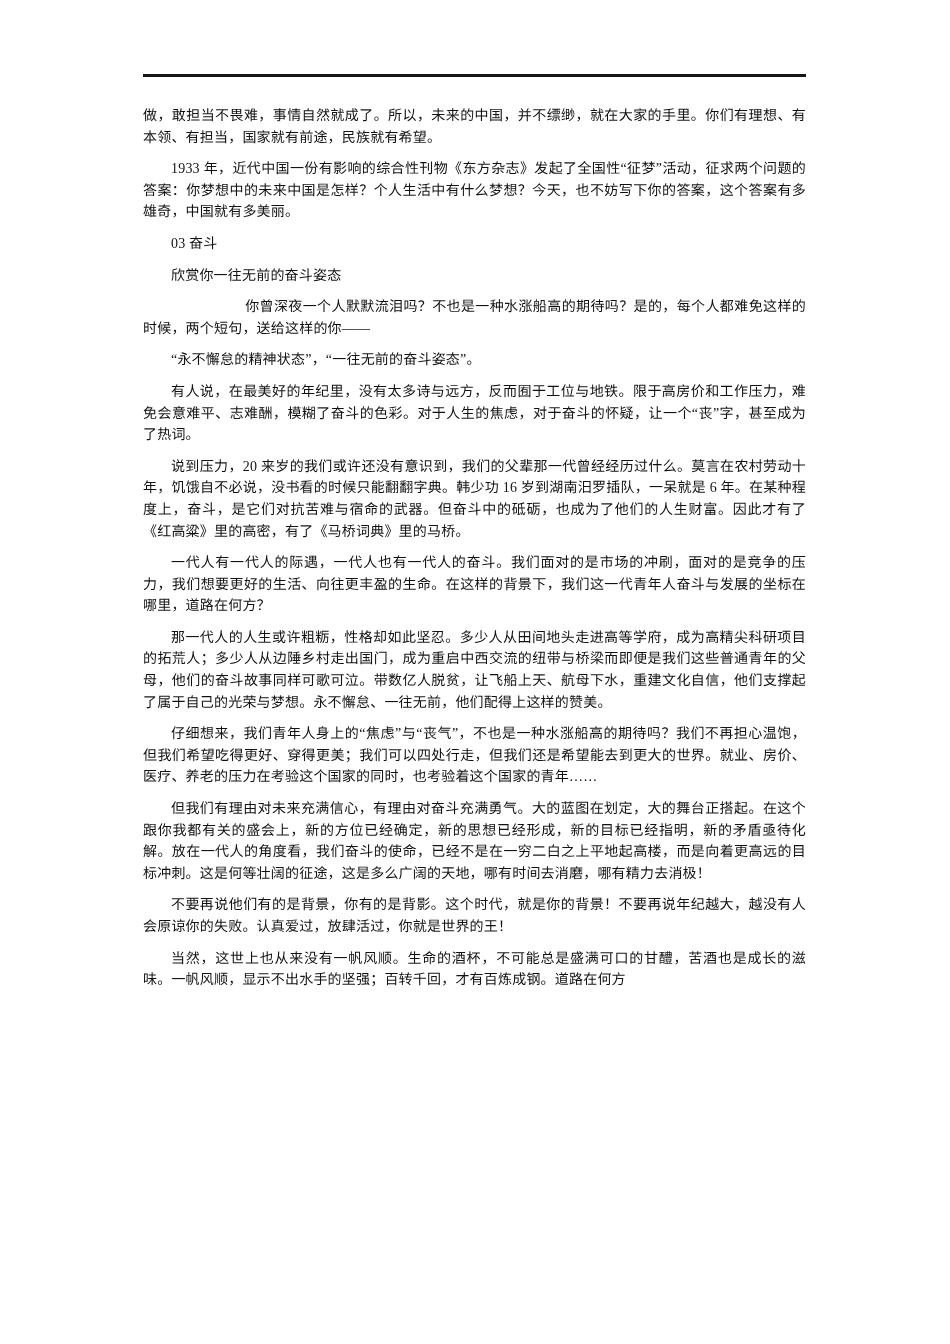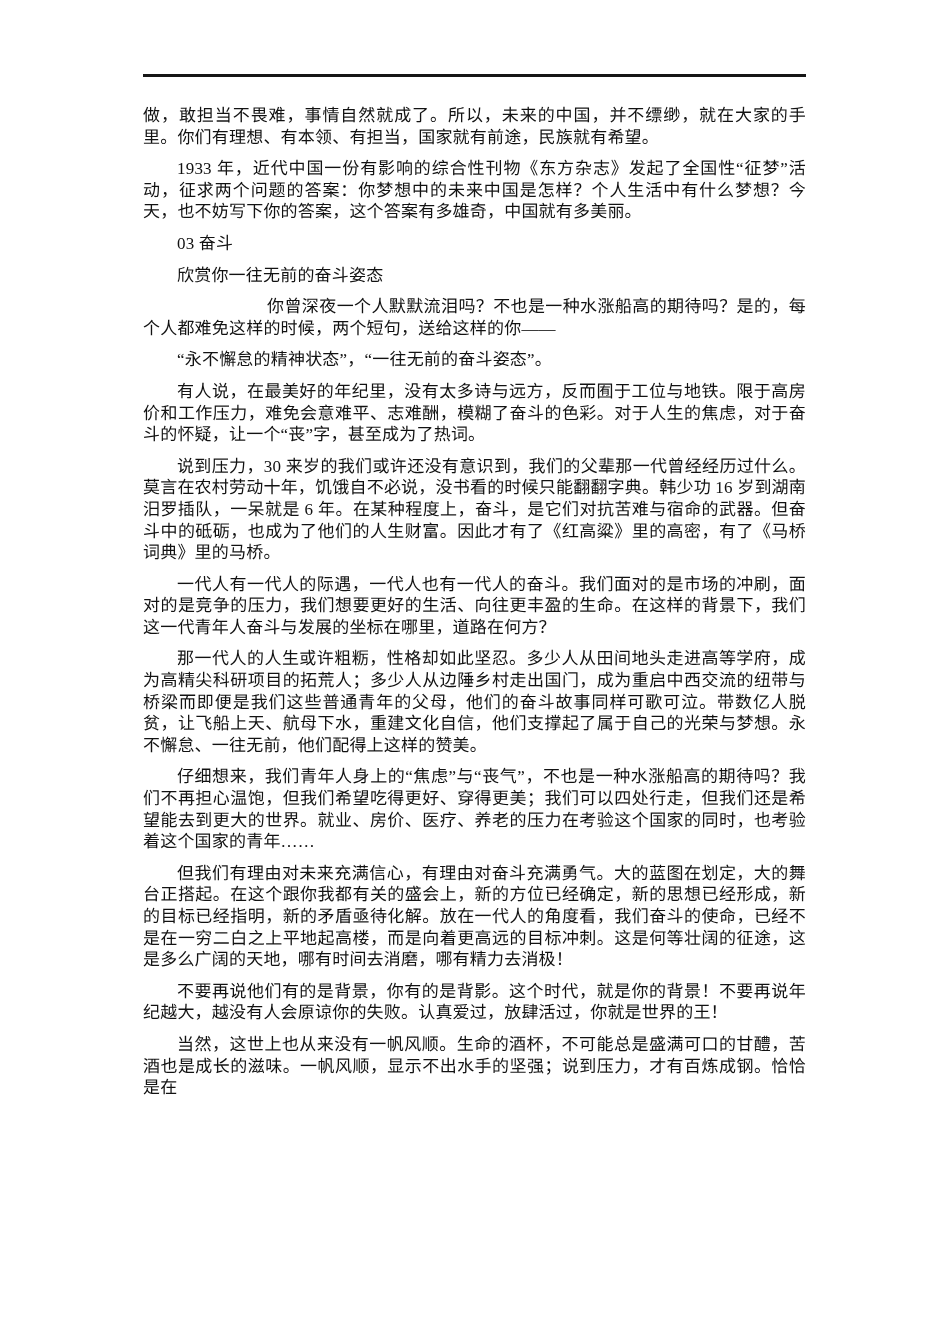--- a/index.html
+++ b/index.html
@@ -21,21 +21,21 @@
     top: 74px;
     width: 663px;
     height: 2.5px;
     background: #161616;
   }
   .content {
     position: absolute;
     left: 143px;
     top: 105px;
     width: 663px;
-    font-size: 17px;
+    font-size: 14px;
     line-height: 21.6px;
     color: #121212;
     text-align: justify;
     letter-spacing: 0.2px;
   }
   .content p {
     margin: 0 0 10px 0;
     text-indent: 2em;
   }
   .content p.indent-none {
@@ -51,21 +51,21 @@
 <div class="page" style="background: rgb(255, 255, 255);">
   <div class="header-rule" style="background: rgb(22, 22, 22);"></div>
   <div class="content" style="color: rgb(18, 18, 18);">
       <p class="indent-none">做，敢担当不畏难，事情自然就成了。所以，未来的中国，并不缥缈，就在大家的手里。你们有理想、有本领、有担当，国家就有前途，民族就有希望。</p>
       <p>1933 年，近代中国一份有影响的综合性刊物《东方杂志》发起了全国性“征梦”活动，征求两个问题的答案：你梦想中的未来中国是怎样？个人生活中有什么梦想？今天，也不妨写下你的答案，这个答案有多雄奇，中国就有多美丽。</p>
       <p>03 奋斗</p>
       <p>欣赏你一往无前的奋斗姿态</p>
       <p class="indent-deep">你曾深夜一个人默默流泪吗？不也是一种水涨船高的期待吗？是的，每个人都难免这样的时候，两个短句，送给这样的你——</p>
       <p>“永不懈怠的精神状态”，“一往无前的奋斗姿态”。</p>
       <p>有人说，在最美好的年纪里，没有太多诗与远方，反而囿于工位与地铁。限于高房价和工作压力，难免会意难平、志难酬，模糊了奋斗的色彩。对于人生的焦虑，对于奋斗的怀疑，让一个“丧”字，甚至成为了热词。</p>
-      <p>说到压力，30 来岁的我们或许还没有意识到，我们的父辈那一代曾经经历过什么。莫言在农村劳动十年，饥饿自不必说，没书看的时候只能翻翻字典。韩少功 16 岁到湖南汨罗插队，一呆就是 6 年。在某种程度上，奋斗，是它们对抗苦难与宿命的武器。但奋斗中的砥砺，也成为了他们的人生财富。因此才有了《红高粱》里的高密，有了《马桥词典》里的马桥。</p>
+      <p>说到压力，20 来岁的我们或许还没有意识到，我们的父辈那一代曾经经历过什么。莫言在农村劳动十年，饥饿自不必说，没书看的时候只能翻翻字典。韩少功 16 岁到湖南汨罗插队，一呆就是 6 年。在某种程度上，奋斗，是它们对抗苦难与宿命的武器。但奋斗中的砥砺，也成为了他们的人生财富。因此才有了《红高粱》里的高密，有了《马桥词典》里的马桥。</p>
       <p>一代人有一代人的际遇，一代人也有一代人的奋斗。我们面对的是市场的冲刷，面对的是竞争的压力，我们想要更好的生活、向往更丰盈的生命。在这样的背景下，我们这一代青年人奋斗与发展的坐标在哪里，道路在何方？</p>
       <p>那一代人的人生或许粗粝，性格却如此坚忍。多少人从田间地头走进高等学府，成为高精尖科研项目的拓荒人；多少人从边陲乡村走出国门，成为重启中西交流的纽带与桥梁而即便是我们这些普通青年的父母，他们的奋斗故事同样可歌可泣。带数亿人脱贫，让飞船上天、航母下水，重建文化自信，他们支撑起了属于自己的光荣与梦想。永不懈怠、一往无前，他们配得上这样的赞美。</p>
       <p>仔细想来，我们青年人身上的“焦虑”与“丧气”，不也是一种水涨船高的期待吗？我们不再担心温饱，但我们希望吃得更好、穿得更美；我们可以四处行走，但我们还是希望能去到更大的世界。就业、房价、医疗、养老的压力在考验这个国家的同时，也考验着这个国家的青年……</p>
       <p>但我们有理由对未来充满信心，有理由对奋斗充满勇气。大的蓝图在划定，大的舞台正搭起。在这个跟你我都有关的盛会上，新的方位已经确定，新的思想已经形成，新的目标已经指明，新的矛盾亟待化解。放在一代人的角度看，我们奋斗的使命，已经不是在一穷二白之上平地起高楼，而是向着更高远的目标冲刺。这是何等壮阔的征途，这是多么广阔的天地，哪有时间去消磨，哪有精力去消极！</p>
       <p>不要再说他们有的是背景，你有的是背影。这个时代，就是你的背景！不要再说年纪越大，越没有人会原谅你的失败。认真爱过，放肆活过，你就是世界的王！</p>
-      <p>当然，这世上也从来没有一帆风顺。生命的酒杯，不可能总是盛满可口的甘醴，苦酒也是成长的滋味。一帆风顺，显示不出水手的坚强；说到压力，才有百炼成钢。恰恰是在</p>
+      <p>当然，这世上也从来没有一帆风顺。生命的酒杯，不可能总是盛满可口的甘醴，苦酒也是成长的滋味。一帆风顺，显示不出水手的坚强；百转千回，才有百炼成钢。道路在何方</p>
     </div>
 </div>
 
 </body></html>

